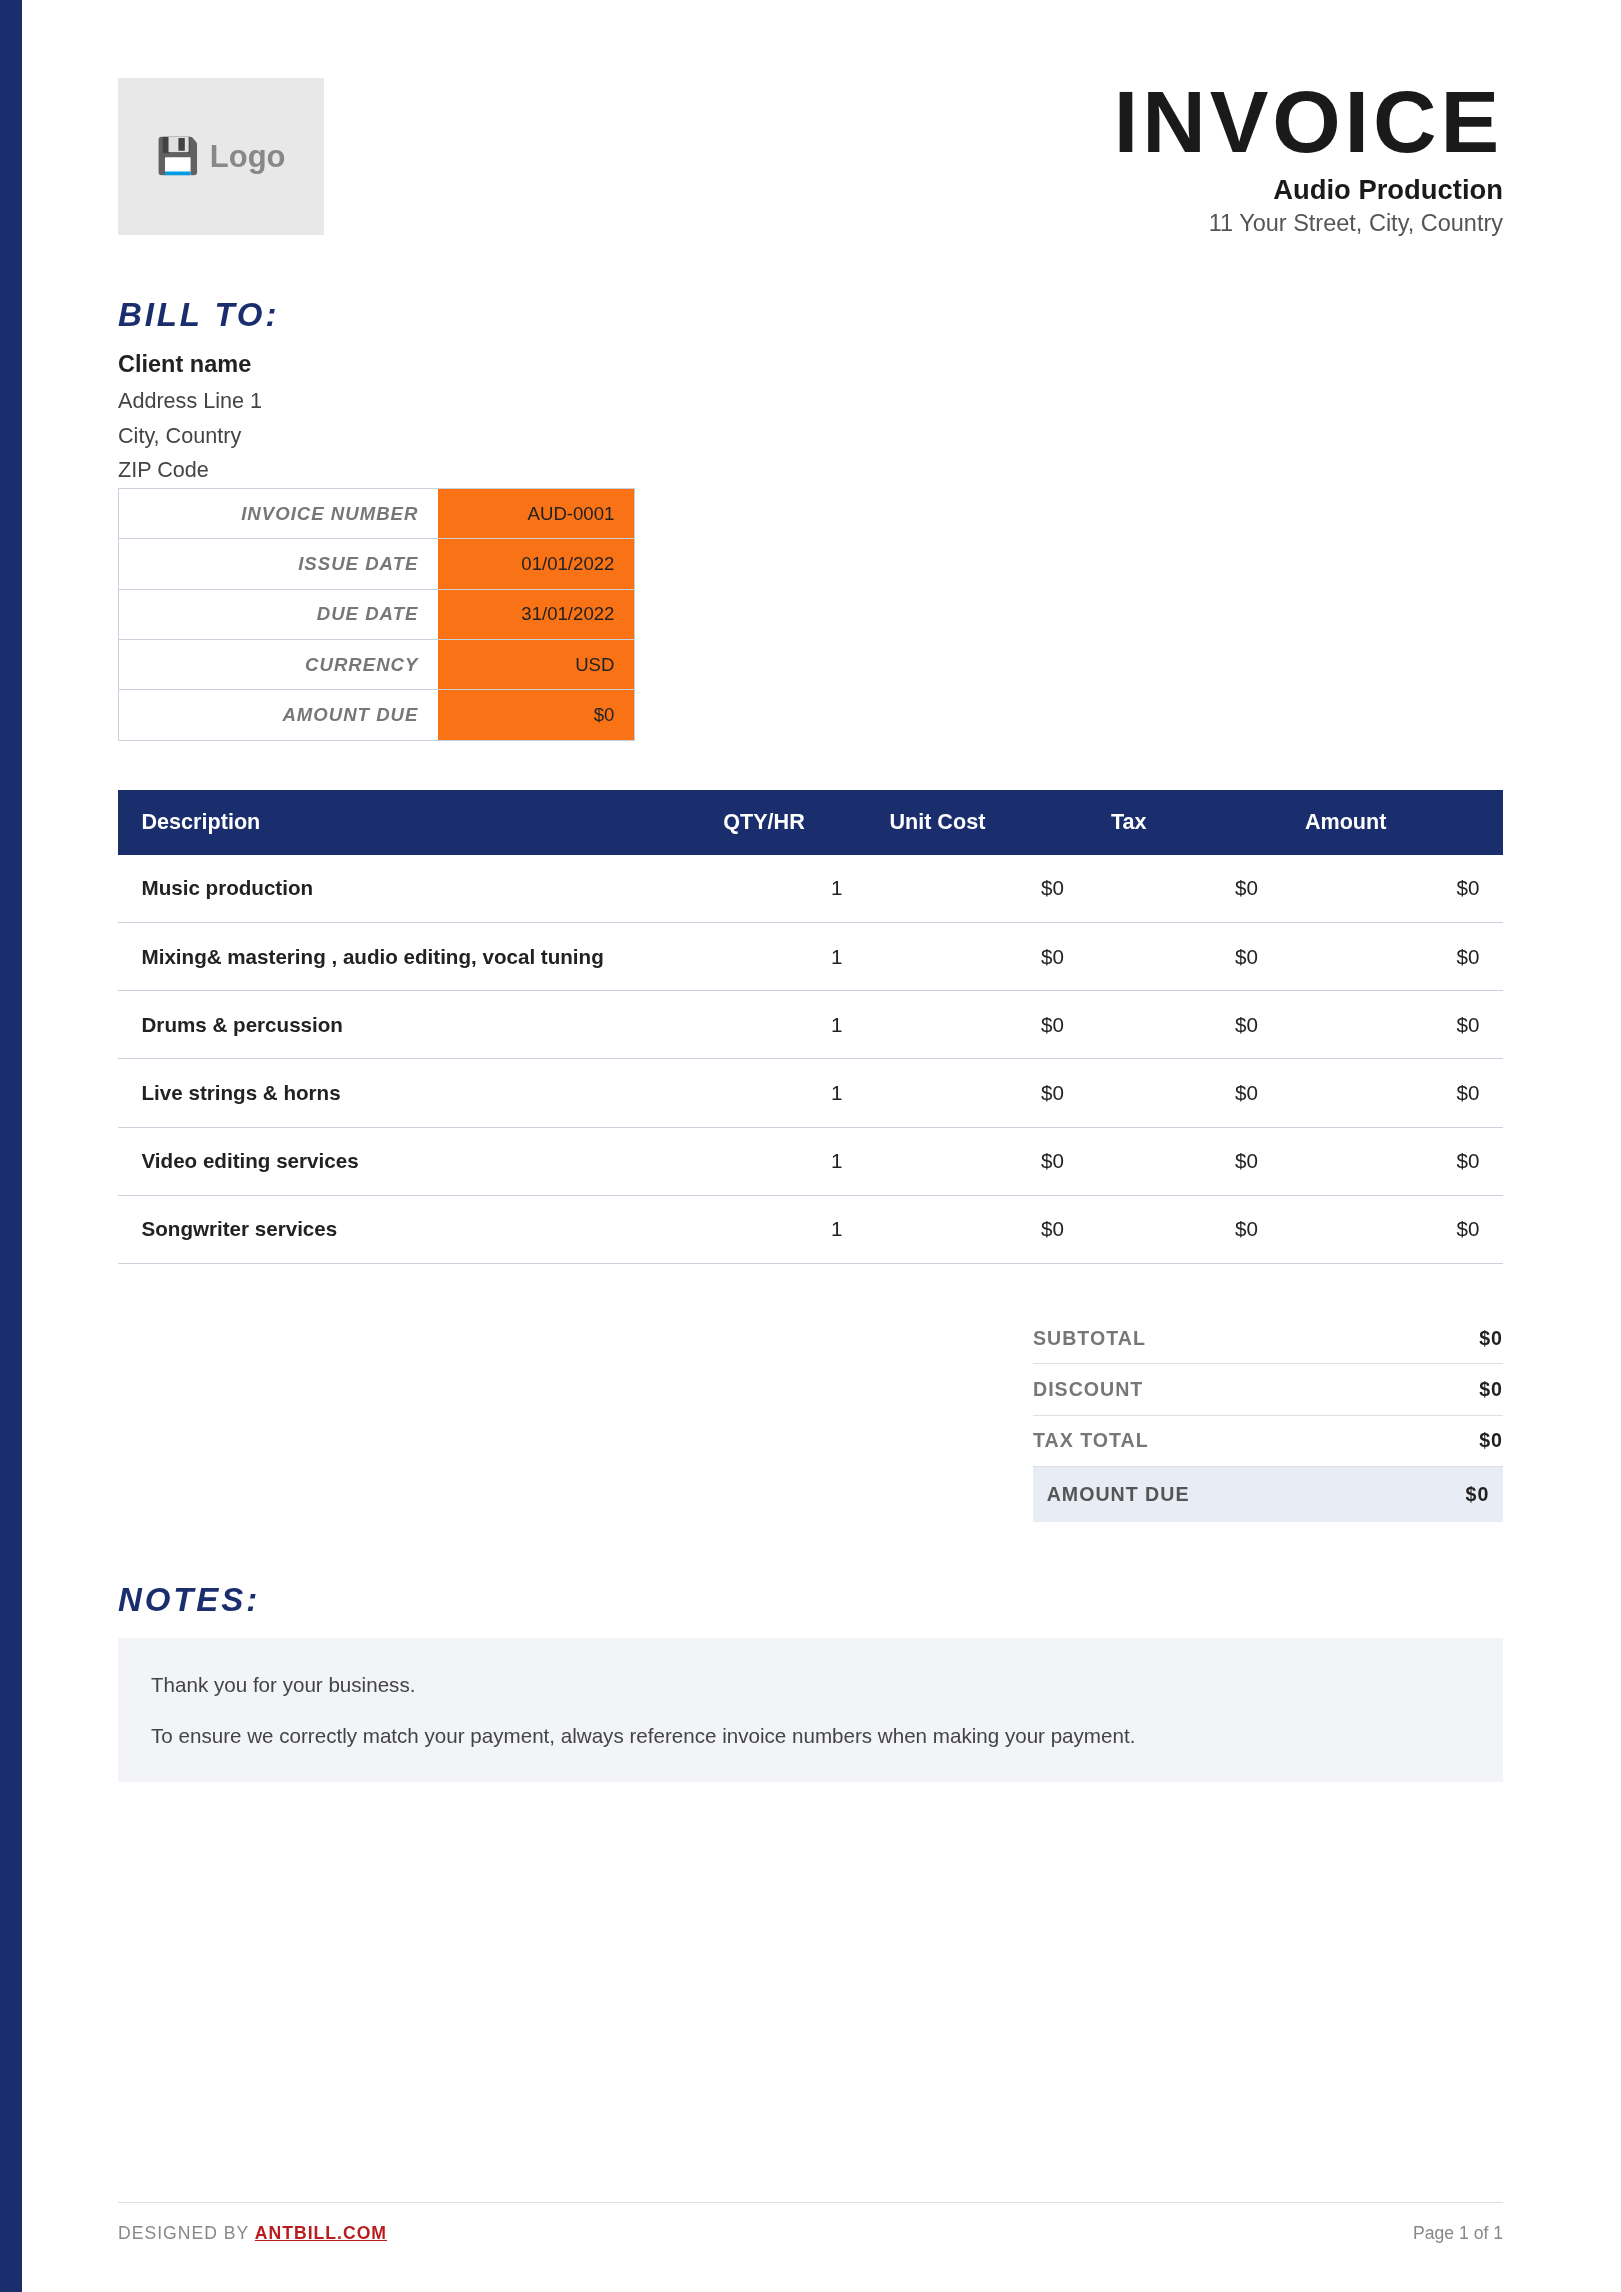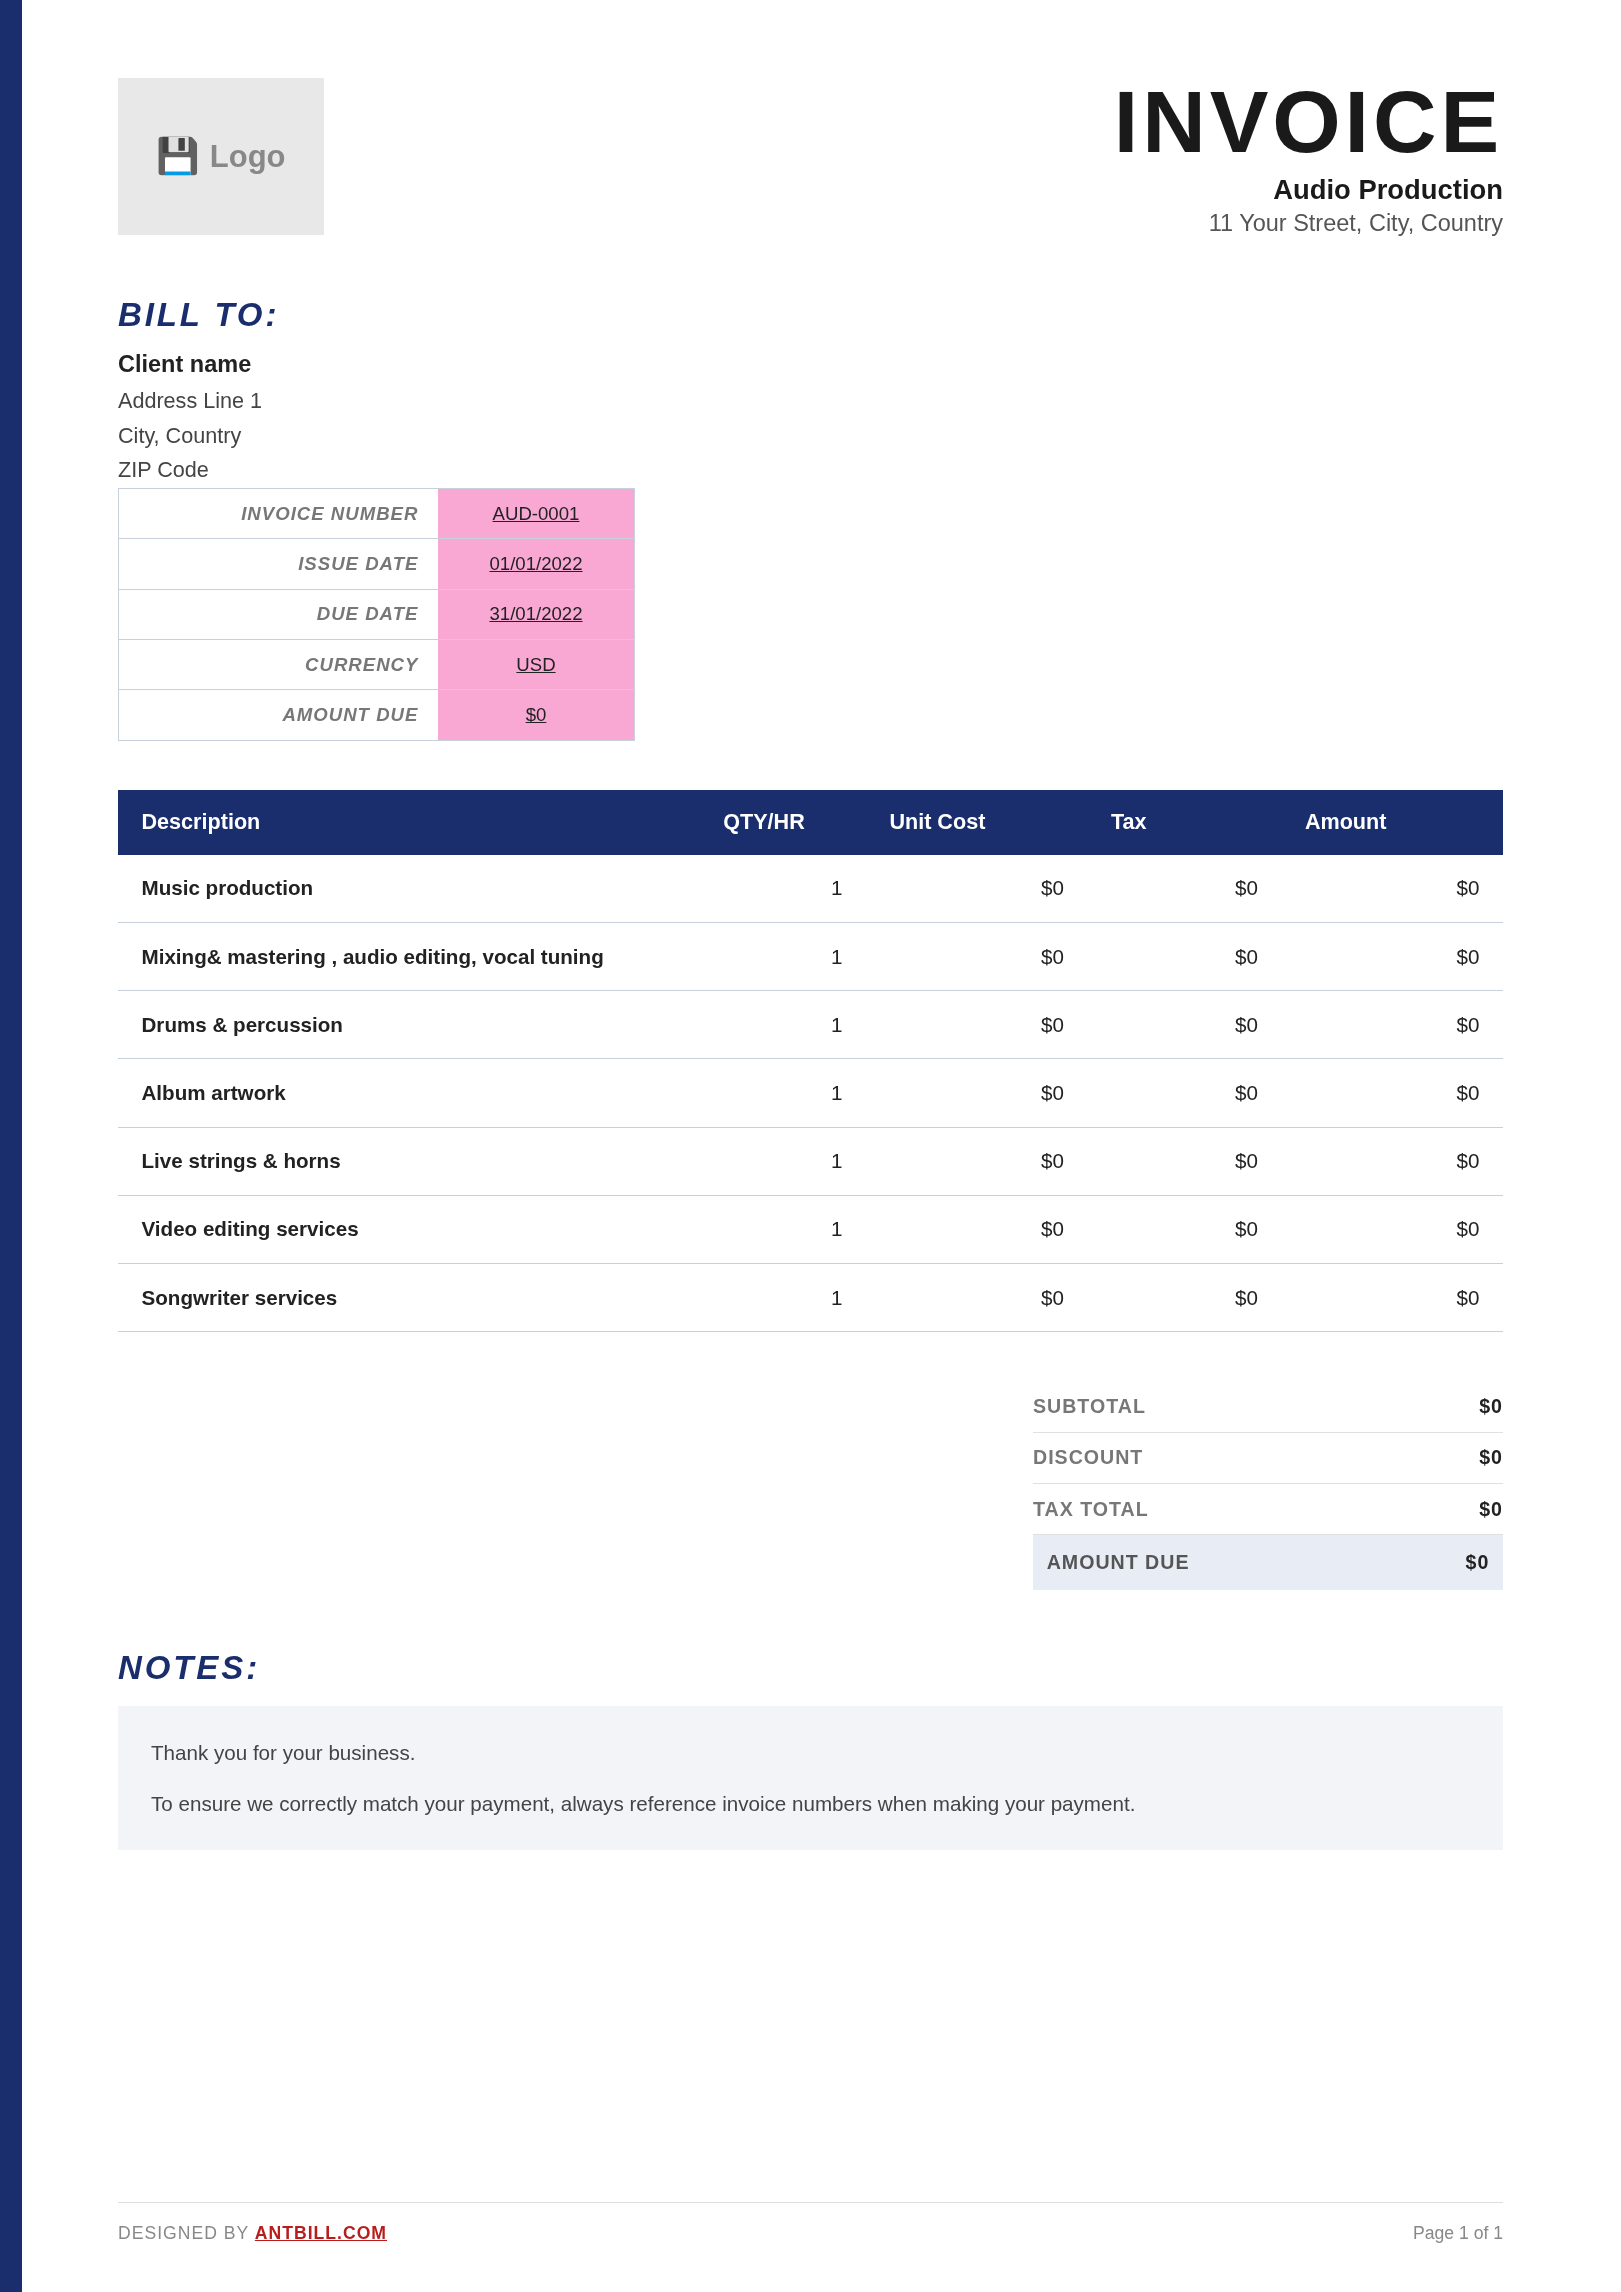--- a/index.html
+++ b/index.html
@@ -125,24 +125,23 @@
       background: #fff;
       text-align: right;
       font-weight: 600;
       letter-spacing: 1px;
     }
     .meta-value {
       width: 196px;
       padding: 13.7px 19.6px;
       font-size: 18.6px;
       color: #222;
-      background: #f9a8d4;
-      text-align: center;
+      background: #f97316;
+      text-align: right;
       font-weight: 500;
-      text-decoration: underline;
     }
     
     .items-table {
       width: 100%;
       border-collapse: collapse;
       margin-bottom: 49px;
     }
     .items-table thead tr {
       background: #1a2e6e;
       color: #fff;
@@ -334,27 +333,20 @@
   </tr>
         <tr>
     <td class="col-desc"><span class="item-desc">Mixing&amp; mastering , audio editing, vocal tuning</span></td>
     <td class="col-qty right">1</td>
     <td class="col-unit right">$0</td>
     <td class="col-tax right">$0</td>
     <td class="col-amount right">$0</td>
   </tr>
         <tr>
     <td class="col-desc"><span class="item-desc">Drums &amp; percussion</span></td>
-    <td class="col-qty right">1</td>
-    <td class="col-unit right">$0</td>
-    <td class="col-tax right">$0</td>
-    <td class="col-amount right">$0</td>
-  </tr>
-        <tr>
-    <td class="col-desc"><span class="item-desc">Album artwork</span></td>
     <td class="col-qty right">1</td>
     <td class="col-unit right">$0</td>
     <td class="col-tax right">$0</td>
     <td class="col-amount right">$0</td>
   </tr>
         <tr>
     <td class="col-desc"><span class="item-desc">Live strings &amp; horns</span></td>
     <td class="col-qty right">1</td>
     <td class="col-unit right">$0</td>
     <td class="col-tax right">$0</td>

